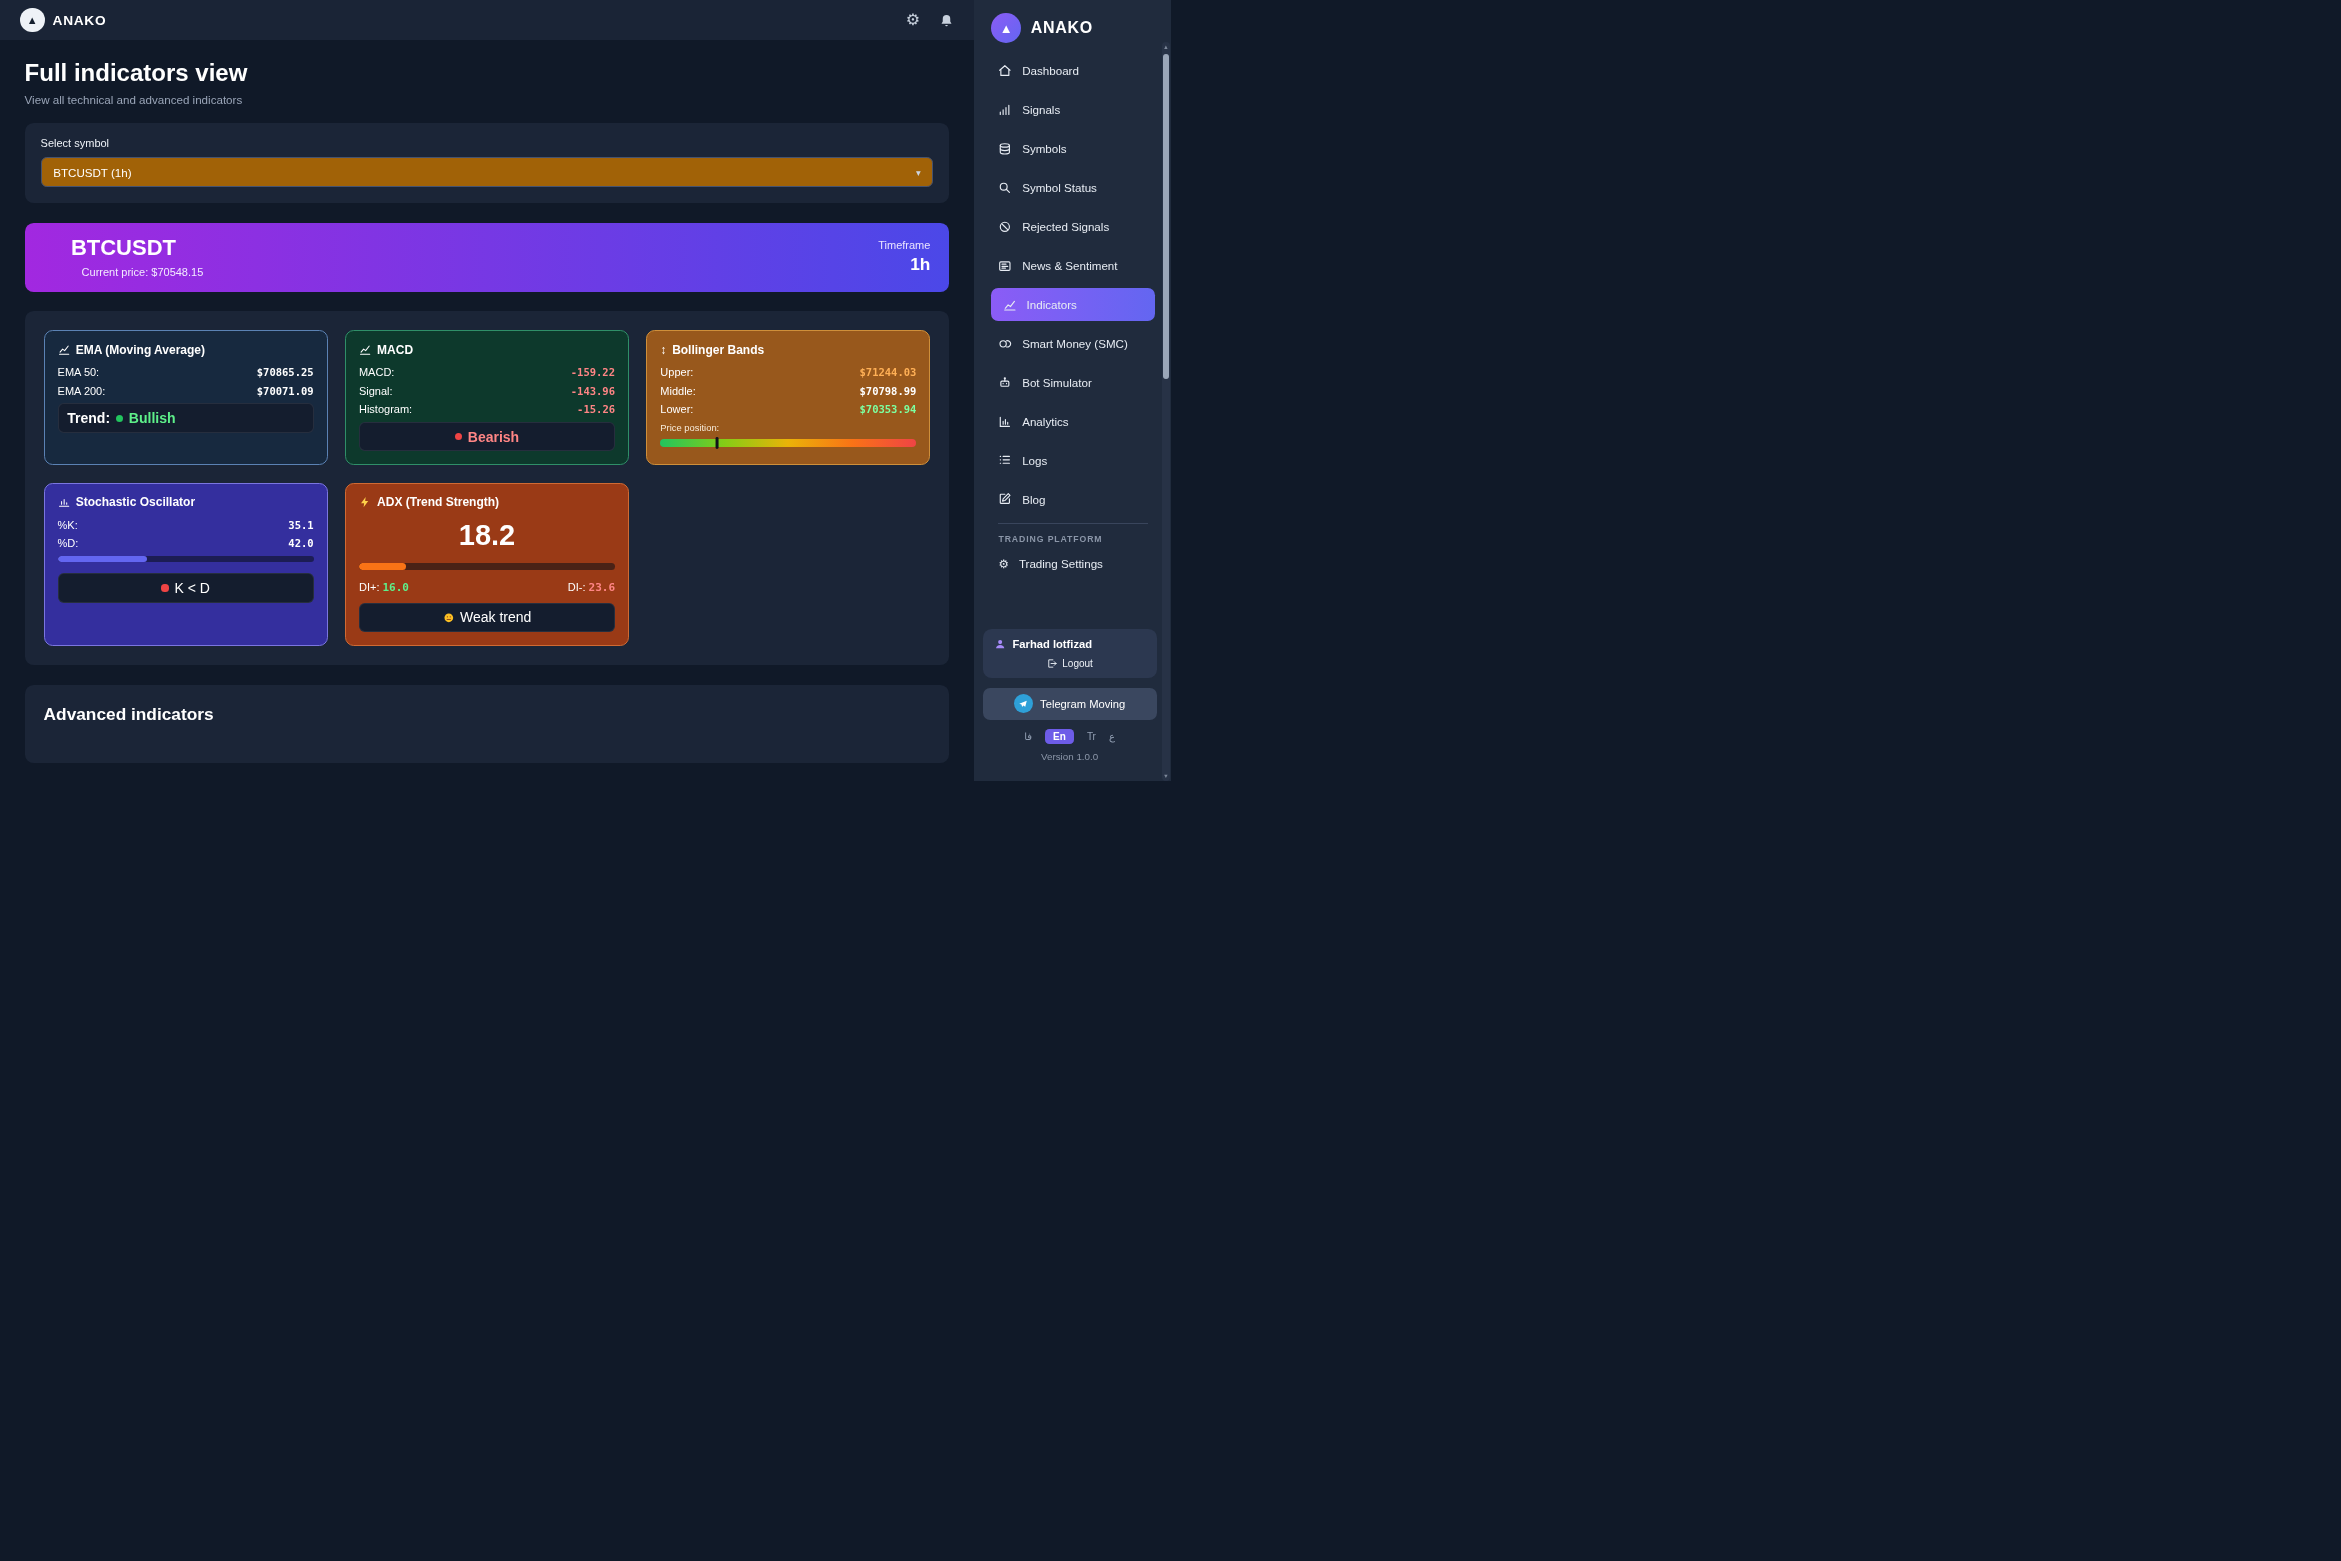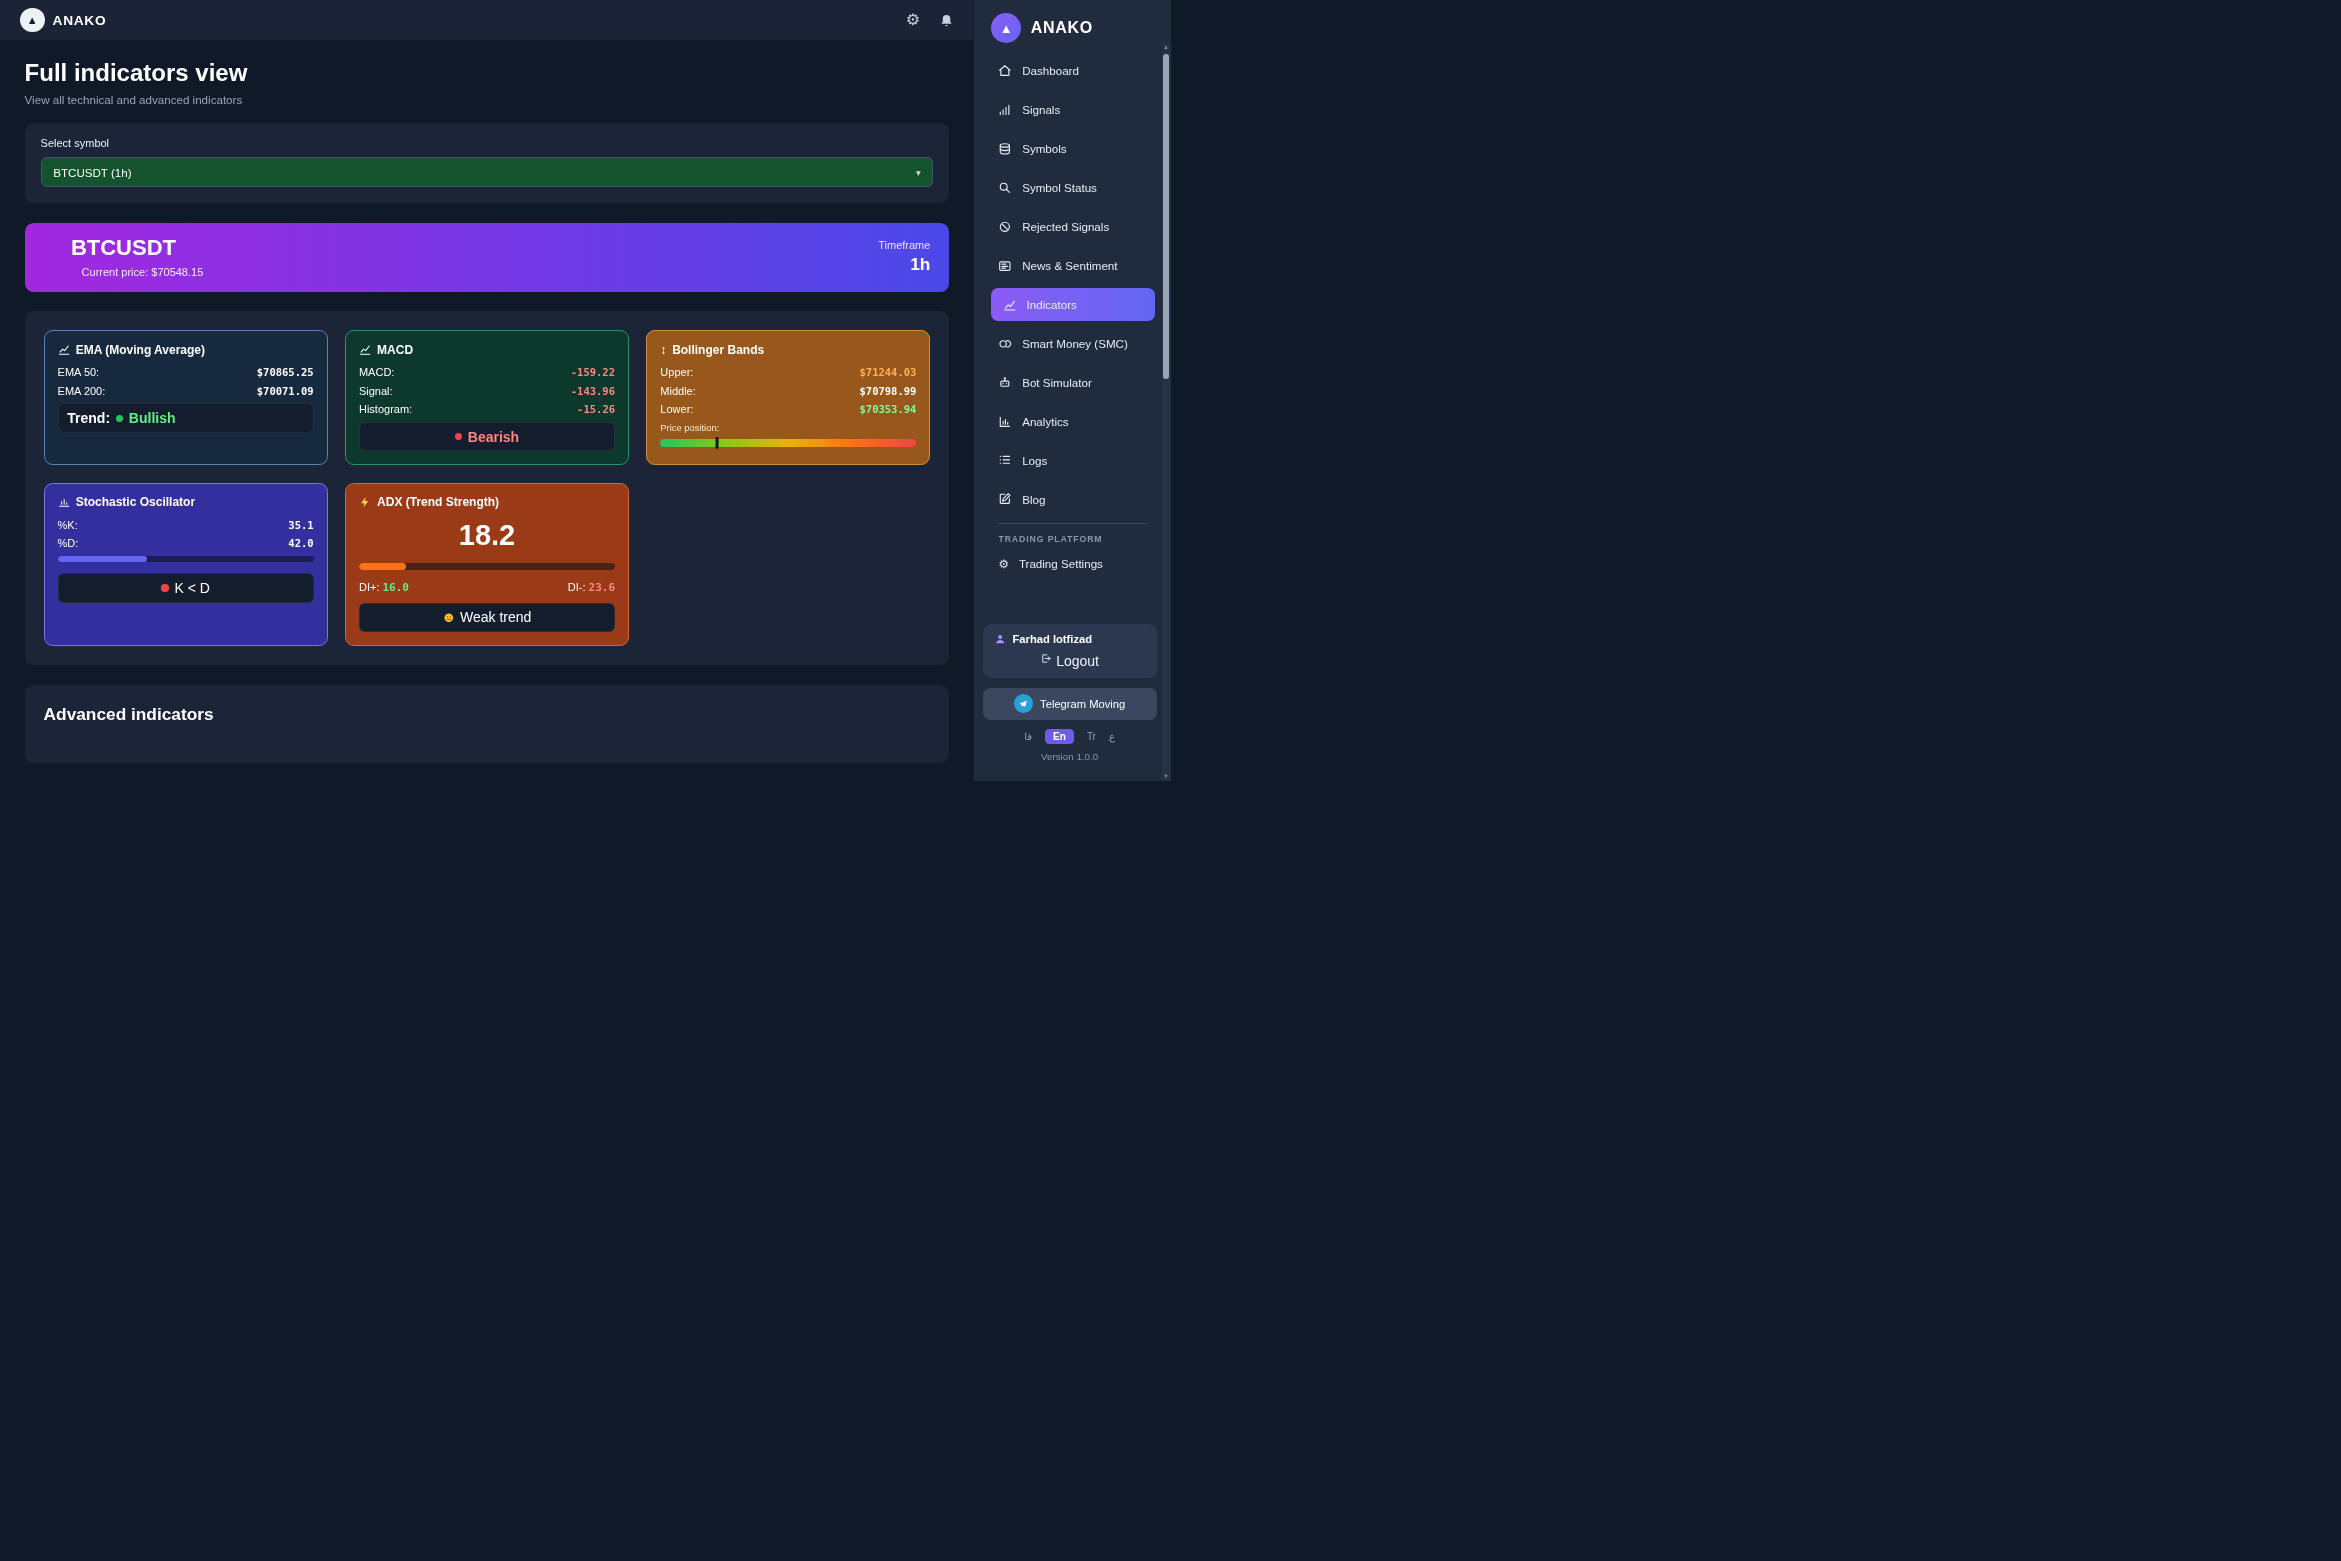--- a/index.html
+++ b/index.html
@@ -26,21 +26,21 @@
   .ticon { font-size:16px; line-height:1; cursor:pointer; }
   .ticon svg { width:15px; height:15px; display:block; }
 
   .content { flex:1; padding:14.5px 24.6px 0; overflow:hidden; }
   .page-title { font-size:24px; font-weight:bold; margin:4.3px 0 5.8px; }
   .page-subtitle { color:#9aa5b8; font-size:11.6px; margin-bottom:17.3px; }
 
   .select-panel { background:#1b2537; border-radius:8.7px; padding:14.5px 16px 16px; margin-bottom:19.5px; }
   .select-label { display:block; font-size:11px; margin-bottom:8px; color:#eef2f7; }
   .select-box {
-    background:#14532d; border:0.7px solid #46536f; border-radius:5.8px; height:30px;
+    background:#a16207; border:0.7px solid #46536f; border-radius:5.8px; height:30px;
     display:flex; align-items:center; justify-content:space-between; padding:0 11.6px;
     font-size:11.6px; cursor:pointer;
   }
   .chevron { color:#cdd5e1; font-size:9.4px; }
 
   .banner {
     border-radius:8.7px; padding:12.3px 19px 13.7px; margin-bottom:19.5px;
     background:linear-gradient(90deg,#a228e0,#4b48e8);
     display:flex; align-items:center; justify-content:space-between;
   }
@@ -124,21 +124,21 @@
   .nav-item .icon svg { width:13.7px; height:13.7px; }
   .nav-item.active { background:linear-gradient(90deg,#8b5cf6,#6366f1); padding-left:11.6px; }
   .nav-divider { border-top:0.7px solid #39455c; margin:7.2px 7.2px 10px; }
   .nav-section { font-size:8.7px; letter-spacing:0.9px; color:#8b96a8; font-weight:bold; padding:0 7.2px; margin-bottom:4.3px; }
 
   .sidebar-bottom { position:absolute; left:8.7px; right:14.5px; bottom:12px; padding-bottom:7.2px; background:#202b3d; }
   .user-card { background:#2c3850; border-radius:8.7px; padding:9.4px 11px 8.7px; margin-bottom:9.4px; }
   .user-name-row { display:flex; align-items:center; gap:6.5px; font-size:11.2px; font-weight:bold; }
   .user-name-row .icon svg { width:12.3px; height:12.3px; display:block; color:#a78bfa; }
   .logout-row { display:flex; justify-content:center; margin-top:8px; }
-  .logout-btn { display:flex; align-items:flex-start; gap:5px; font-size:14px; color:#eef2f7; cursor:pointer; }
+  .logout-btn { display:flex; align-items:flex-start; gap:5px; font-size:10px; color:#eef2f7; cursor:pointer; }
   .logout-btn svg { width:11px; height:11px; }
   .telegram-btn {
     background:#3a475f; border-radius:7.2px; height:32px; margin-bottom:9.4px; cursor:pointer;
     display:flex; align-items:center; justify-content:center; gap:7.2px; font-size:11.2px;
   }
   .tg-circle { width:19px; height:19px; border-radius:50%; background:#2ea0d8; display:flex; align-items:center; justify-content:center; }
   .tg-circle svg { width:10px; height:10px; display:block; }
   .lang-row { display:flex; align-items:center; justify-content:center; gap:13px; margin-bottom:6.5px; }
   .lang { color:#93a0b4; font-size:10px; cursor:pointer; }
   .lang.active { background:#6d5ce8; color:#fff; border-radius:4.3px; padding:2.2px 8px; font-weight:bold; }

